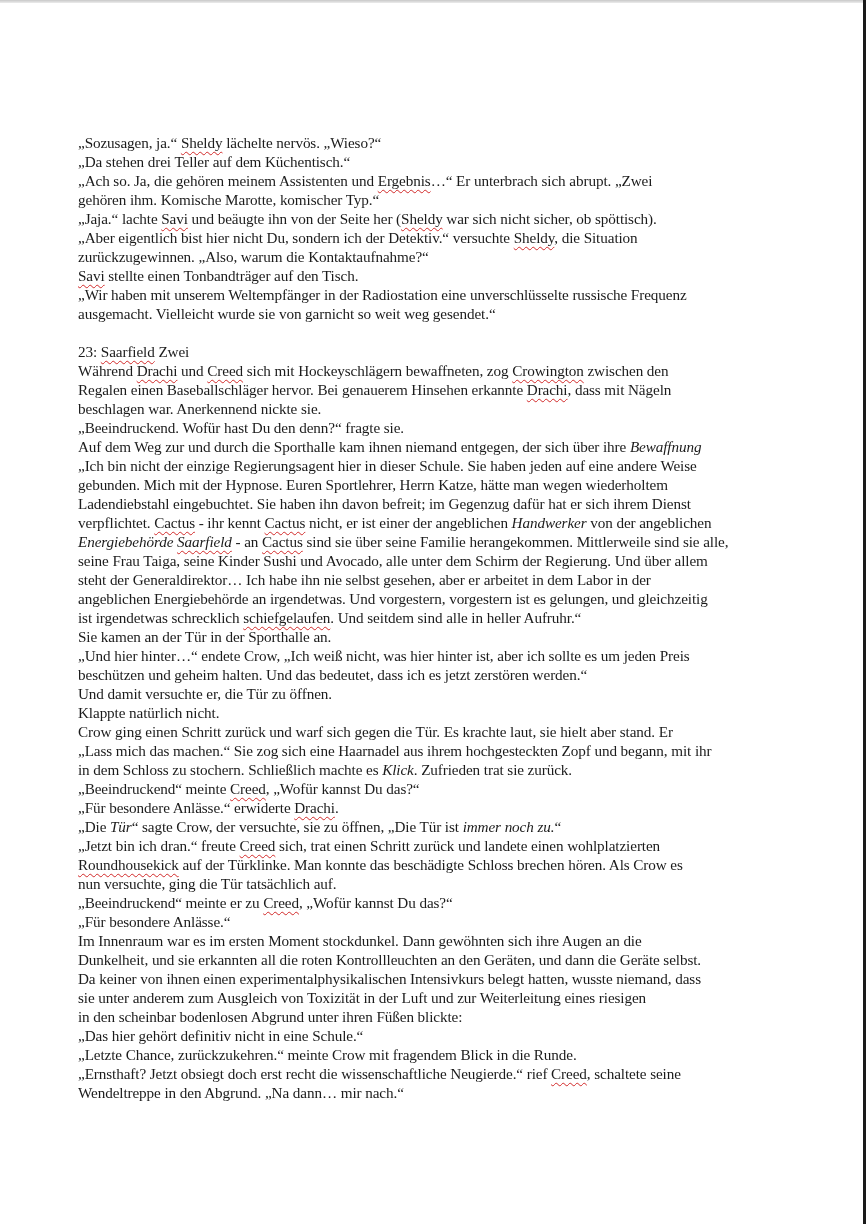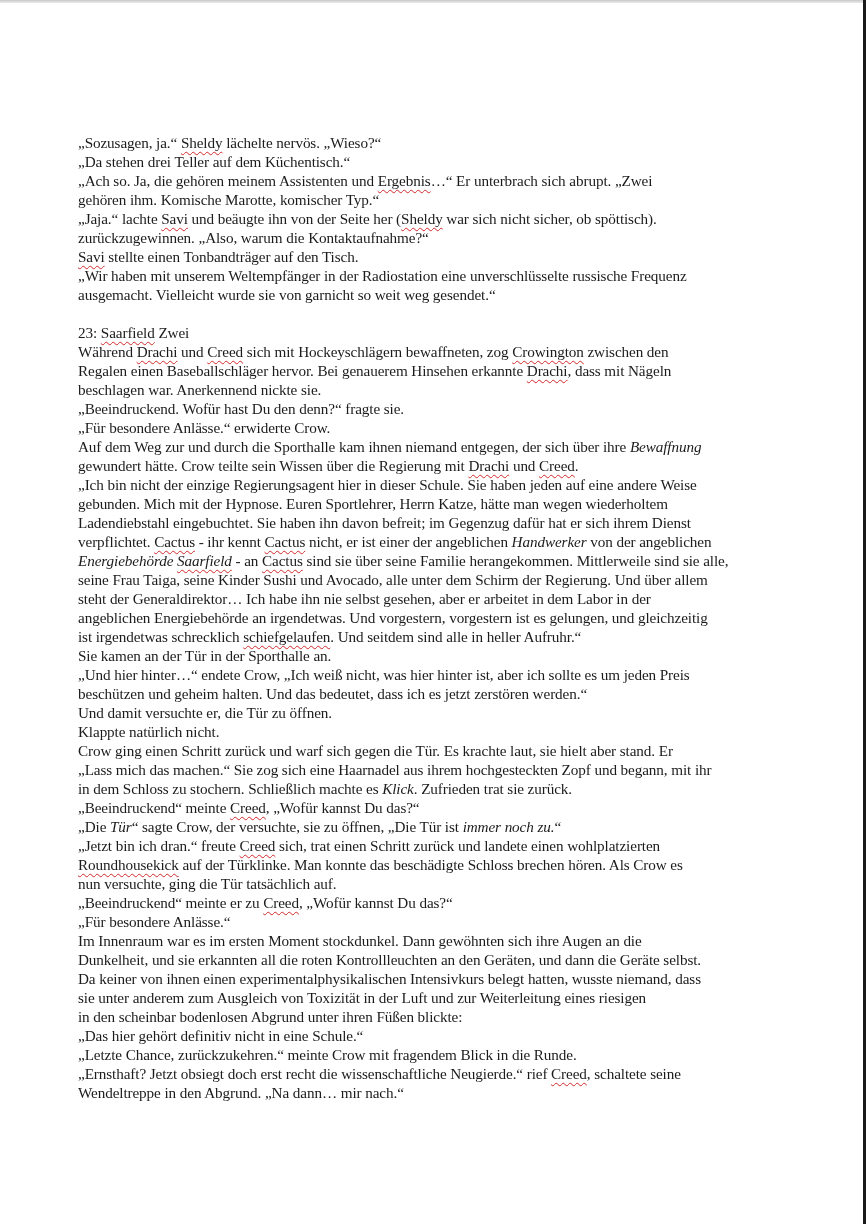--- a/index.html
+++ b/index.html
@@ -44,51 +44,51 @@
 
 <div class="top-edge"></div>
 <div class="right-edge"></div>
 
 <div class="page" id="page">
     <div class="line"><span>„Sozusagen, ja.“ </span><span class="sp">Sheldy</span><span> lächelte nervös. „Wieso?“</span></div>
     <div class="line"><span>„Da stehen drei Teller auf dem Küchentisch.“</span></div>
     <div class="line"><span>„Ach so. Ja, die gehören meinem Assistenten und </span><span class="sp">Ergebnis</span><span>…“ Er unterbrach sich abrupt. „Zwei</span></div>
     <div class="line"><span>gehören ihm. Komische Marotte, komischer Typ.“</span></div>
     <div class="line"><span>„Jaja.“ lachte </span><span class="sp">Savi</span><span> und beäugte ihn von der Seite her (</span><span class="sp">Sheldy</span><span> war sich nicht sicher, ob spöttisch).</span></div>
+    <div class="line"><span>„Aber eigentlich bist hier nicht Du, sondern ich der Detektiv.“ versuchte </span><span class="sp">Sheldy</span><span>, die Situation</span></div>
     <div class="line"><span>zurückzugewinnen. „Also, warum die Kontaktaufnahme?“</span></div>
     <div class="line"><span class="sp">Savi</span><span> stellte einen Tonbandträger auf den Tisch.</span></div>
     <div class="line"><span>„Wir haben mit unserem Weltempfänger in der Radiostation eine unverschlüsselte russische Frequenz</span></div>
     <div class="line"><span>ausgemacht. Vielleicht wurde sie von garnicht so weit weg gesendet.“</span></div>
     <div class="blank"></div>
     <div class="line"><span>23: </span><span class="sp">Saarfield</span><span> Zwei</span></div>
     <div class="line"><span>Während </span><span class="sp">Drachi</span><span> und </span><span class="sp">Creed</span><span> sich mit Hockeyschlägern bewaffneten, zog </span><span class="sp">Crowington</span><span> zwischen den</span></div>
     <div class="line"><span>Regalen einen Baseballschläger hervor. Bei genauerem Hinsehen erkannte </span><span class="sp">Drachi</span><span>, dass mit Nägeln</span></div>
     <div class="line"><span>beschlagen war. Anerkennend nickte sie.</span></div>
     <div class="line"><span>„Beeindruckend. Wofür hast Du den denn?“ fragte sie.</span></div>
-    <div class="line"><span>„Für besondere Anlässe.“ erwiderte Crow.</span></div>
     <div class="line"><span>Auf dem Weg zur und durch die Sporthalle kam ihnen niemand entgegen, der sich über ihre </span><em>Bewaffnung</em></div>
-    <div class="line"><span>gewundert hätte. Crow teilte sein Wissen über die Regierung mit </span><span class="sp">Drachi</span><span> und </span><span class="sp">Creed</span><span>.</span></div>
     <div class="line"><span>„Ich bin nicht der einzige Regierungsagent hier in dieser Schule. Sie haben jeden auf eine andere Weise</span></div>
     <div class="line"><span>gebunden. Mich mit der Hypnose. Euren Sportlehrer, Herrn Katze, hätte man wegen wiederholtem</span></div>
     <div class="line"><span>Ladendiebstahl eingebuchtet. Sie haben ihn davon befreit; im Gegenzug dafür hat er sich ihrem Dienst</span></div>
     <div class="line"><span>verpflichtet. </span><span class="sp">Cactus</span><span> - ihr kennt </span><span class="sp">Cactus</span><span> nicht, er ist einer der angeblichen </span><em>Handwerker</em><span> von der angeblichen</span></div>
     <div class="line"><em>Energiebehörde </em><em class="sp">Saarfield</em><span> - an </span><span class="sp">Cactus</span><span> sind sie über seine Familie herangekommen. Mittlerweile sind sie alle,</span></div>
     <div class="line"><span>seine Frau Taiga, seine Kinder Sushi und Avocado, alle unter dem Schirm der Regierung. Und über allem</span></div>
     <div class="line"><span>steht der Generaldirektor… Ich habe ihn nie selbst gesehen, aber er arbeitet in dem Labor in der</span></div>
     <div class="line"><span>angeblichen Energiebehörde an irgendetwas. Und vorgestern, vorgestern ist es gelungen, und gleichzeitig</span></div>
     <div class="line"><span>ist irgendetwas schrecklich </span><span class="sp">schiefgelaufen</span><span>. Und seitdem sind alle in heller Aufruhr.“</span></div>
     <div class="line"><span>Sie kamen an der Tür in der Sporthalle an.</span></div>
     <div class="line"><span>„Und hier hinter…“ endete Crow, „Ich weiß nicht, was hier hinter ist, aber ich sollte es um jeden Preis</span></div>
     <div class="line"><span>beschützen und geheim halten. Und das bedeutet, dass ich es jetzt zerstören werden.“</span></div>
     <div class="line"><span>Und damit versuchte er, die Tür zu öffnen.</span></div>
     <div class="line"><span>Klappte natürlich nicht.</span></div>
     <div class="line"><span>Crow ging einen Schritt zurück und warf sich gegen die Tür. Es krachte laut, sie hielt aber stand. Er</span></div>
     <div class="line"><span>„Lass mich das machen.“ Sie zog sich eine Haarnadel aus ihrem hochgesteckten Zopf und begann, mit ihr</span></div>
     <div class="line"><span>in dem Schloss zu stochern. Schließlich machte es </span><em>Klick</em><span>. Zufrieden trat sie zurück.</span></div>
     <div class="line"><span>„Beeindruckend“ meinte </span><span class="sp">Creed</span><span>, „Wofür kannst Du das?“</span></div>
+    <div class="line"><span>„Für besondere Anlässe.“ erwiderte </span><span class="sp">Drachi</span><span>.</span></div>
     <div class="line"><span>„Die </span><em>Tür</em><span>“ sagte Crow, der versuchte, sie zu öffnen, „Die Tür ist </span><em>immer noch zu.</em><span>“</span></div>
     <div class="line"><span>„Jetzt bin ich dran.“ freute </span><span class="sp">Creed</span><span> sich, trat einen Schritt zurück und landete einen wohlplatzierten</span></div>
     <div class="line"><span class="sp">Roundhousekick</span><span> auf der Türklinke. Man konnte das beschädigte Schloss brechen hören. Als Crow es</span></div>
     <div class="line"><span>nun versuchte, ging die Tür tatsächlich auf.</span></div>
     <div class="line"><span>„Beeindruckend“ meinte er zu </span><span class="sp">Creed</span><span>, „Wofür kannst Du das?“</span></div>
     <div class="line"><span>„Für besondere Anlässe.“</span></div>
     <div class="line"><span>Im Innenraum war es im ersten Moment stockdunkel. Dann gewöhnten sich ihre Augen an die</span></div>
     <div class="line"><span>Dunkelheit, und sie erkannten all die roten Kontrollleuchten an den Geräten, und dann die Geräte selbst.</span></div>
     <div class="line"><span>Da keiner von ihnen einen experimentalphysikalischen Intensivkurs belegt hatten, wusste niemand, dass</span></div>
     <div class="line"><span>sie unter anderem zum Ausgleich von Toxizität in der Luft und zur Weiterleitung eines riesigen</span></div>

